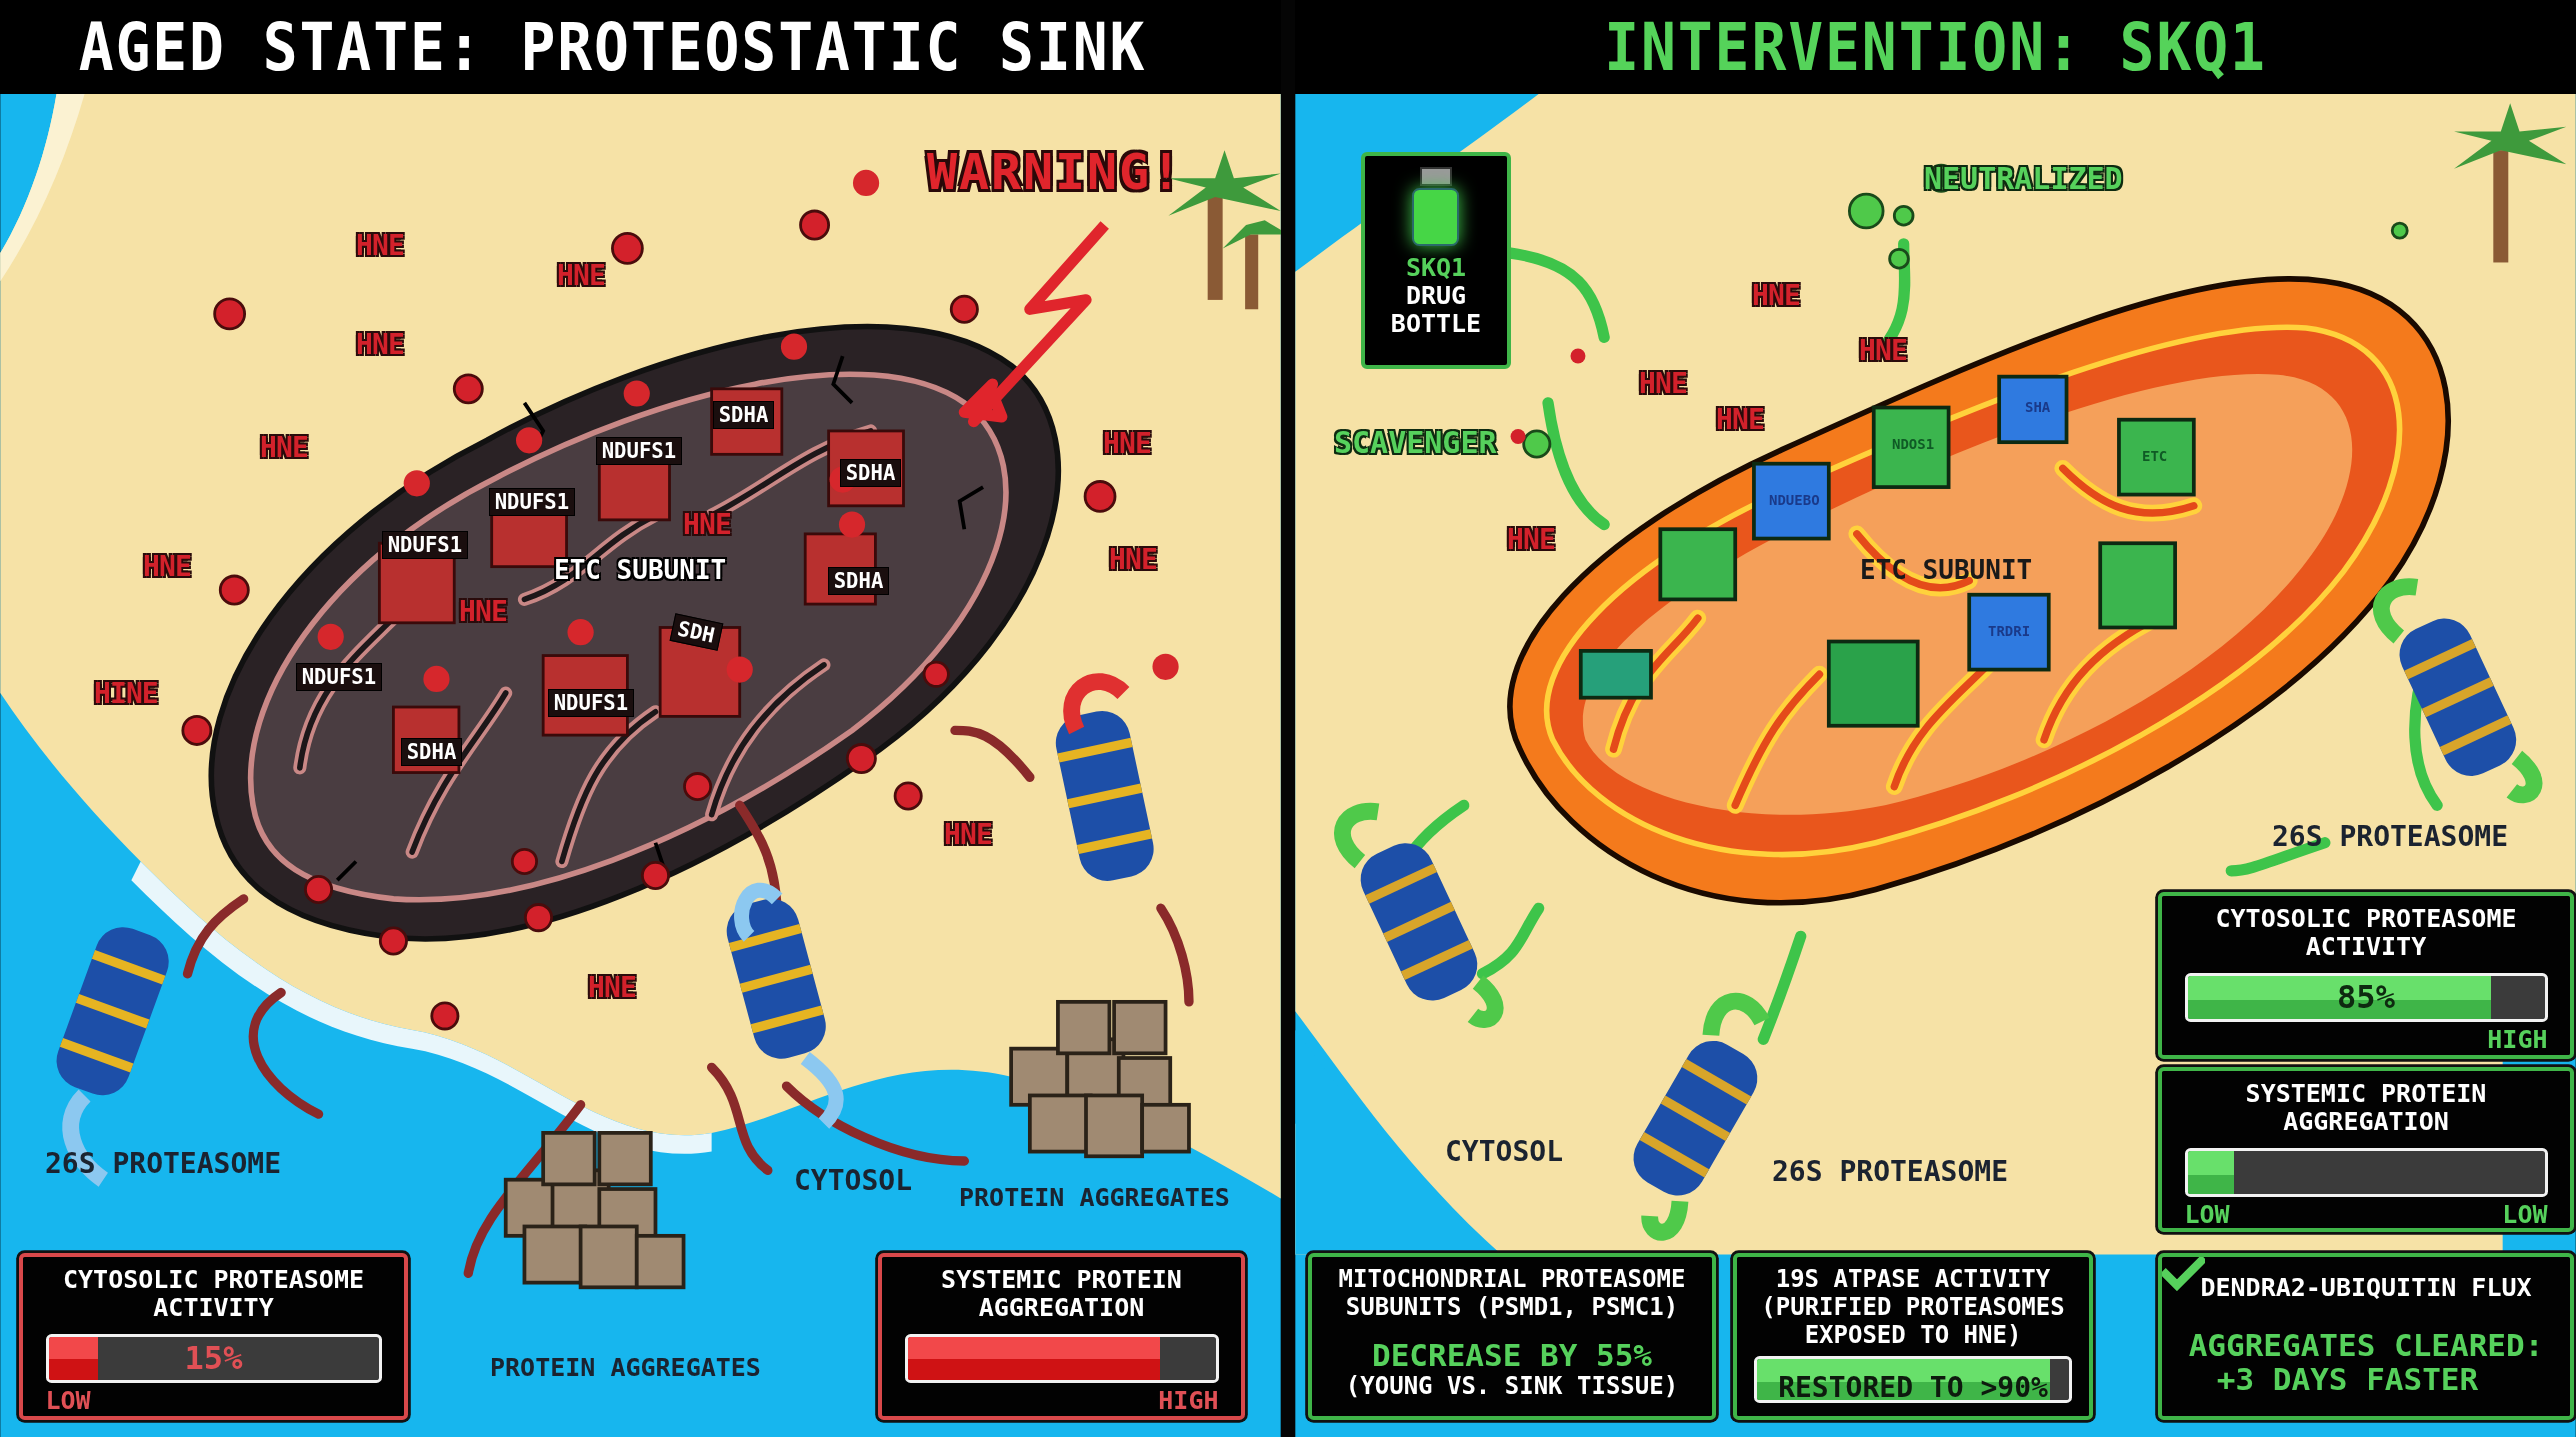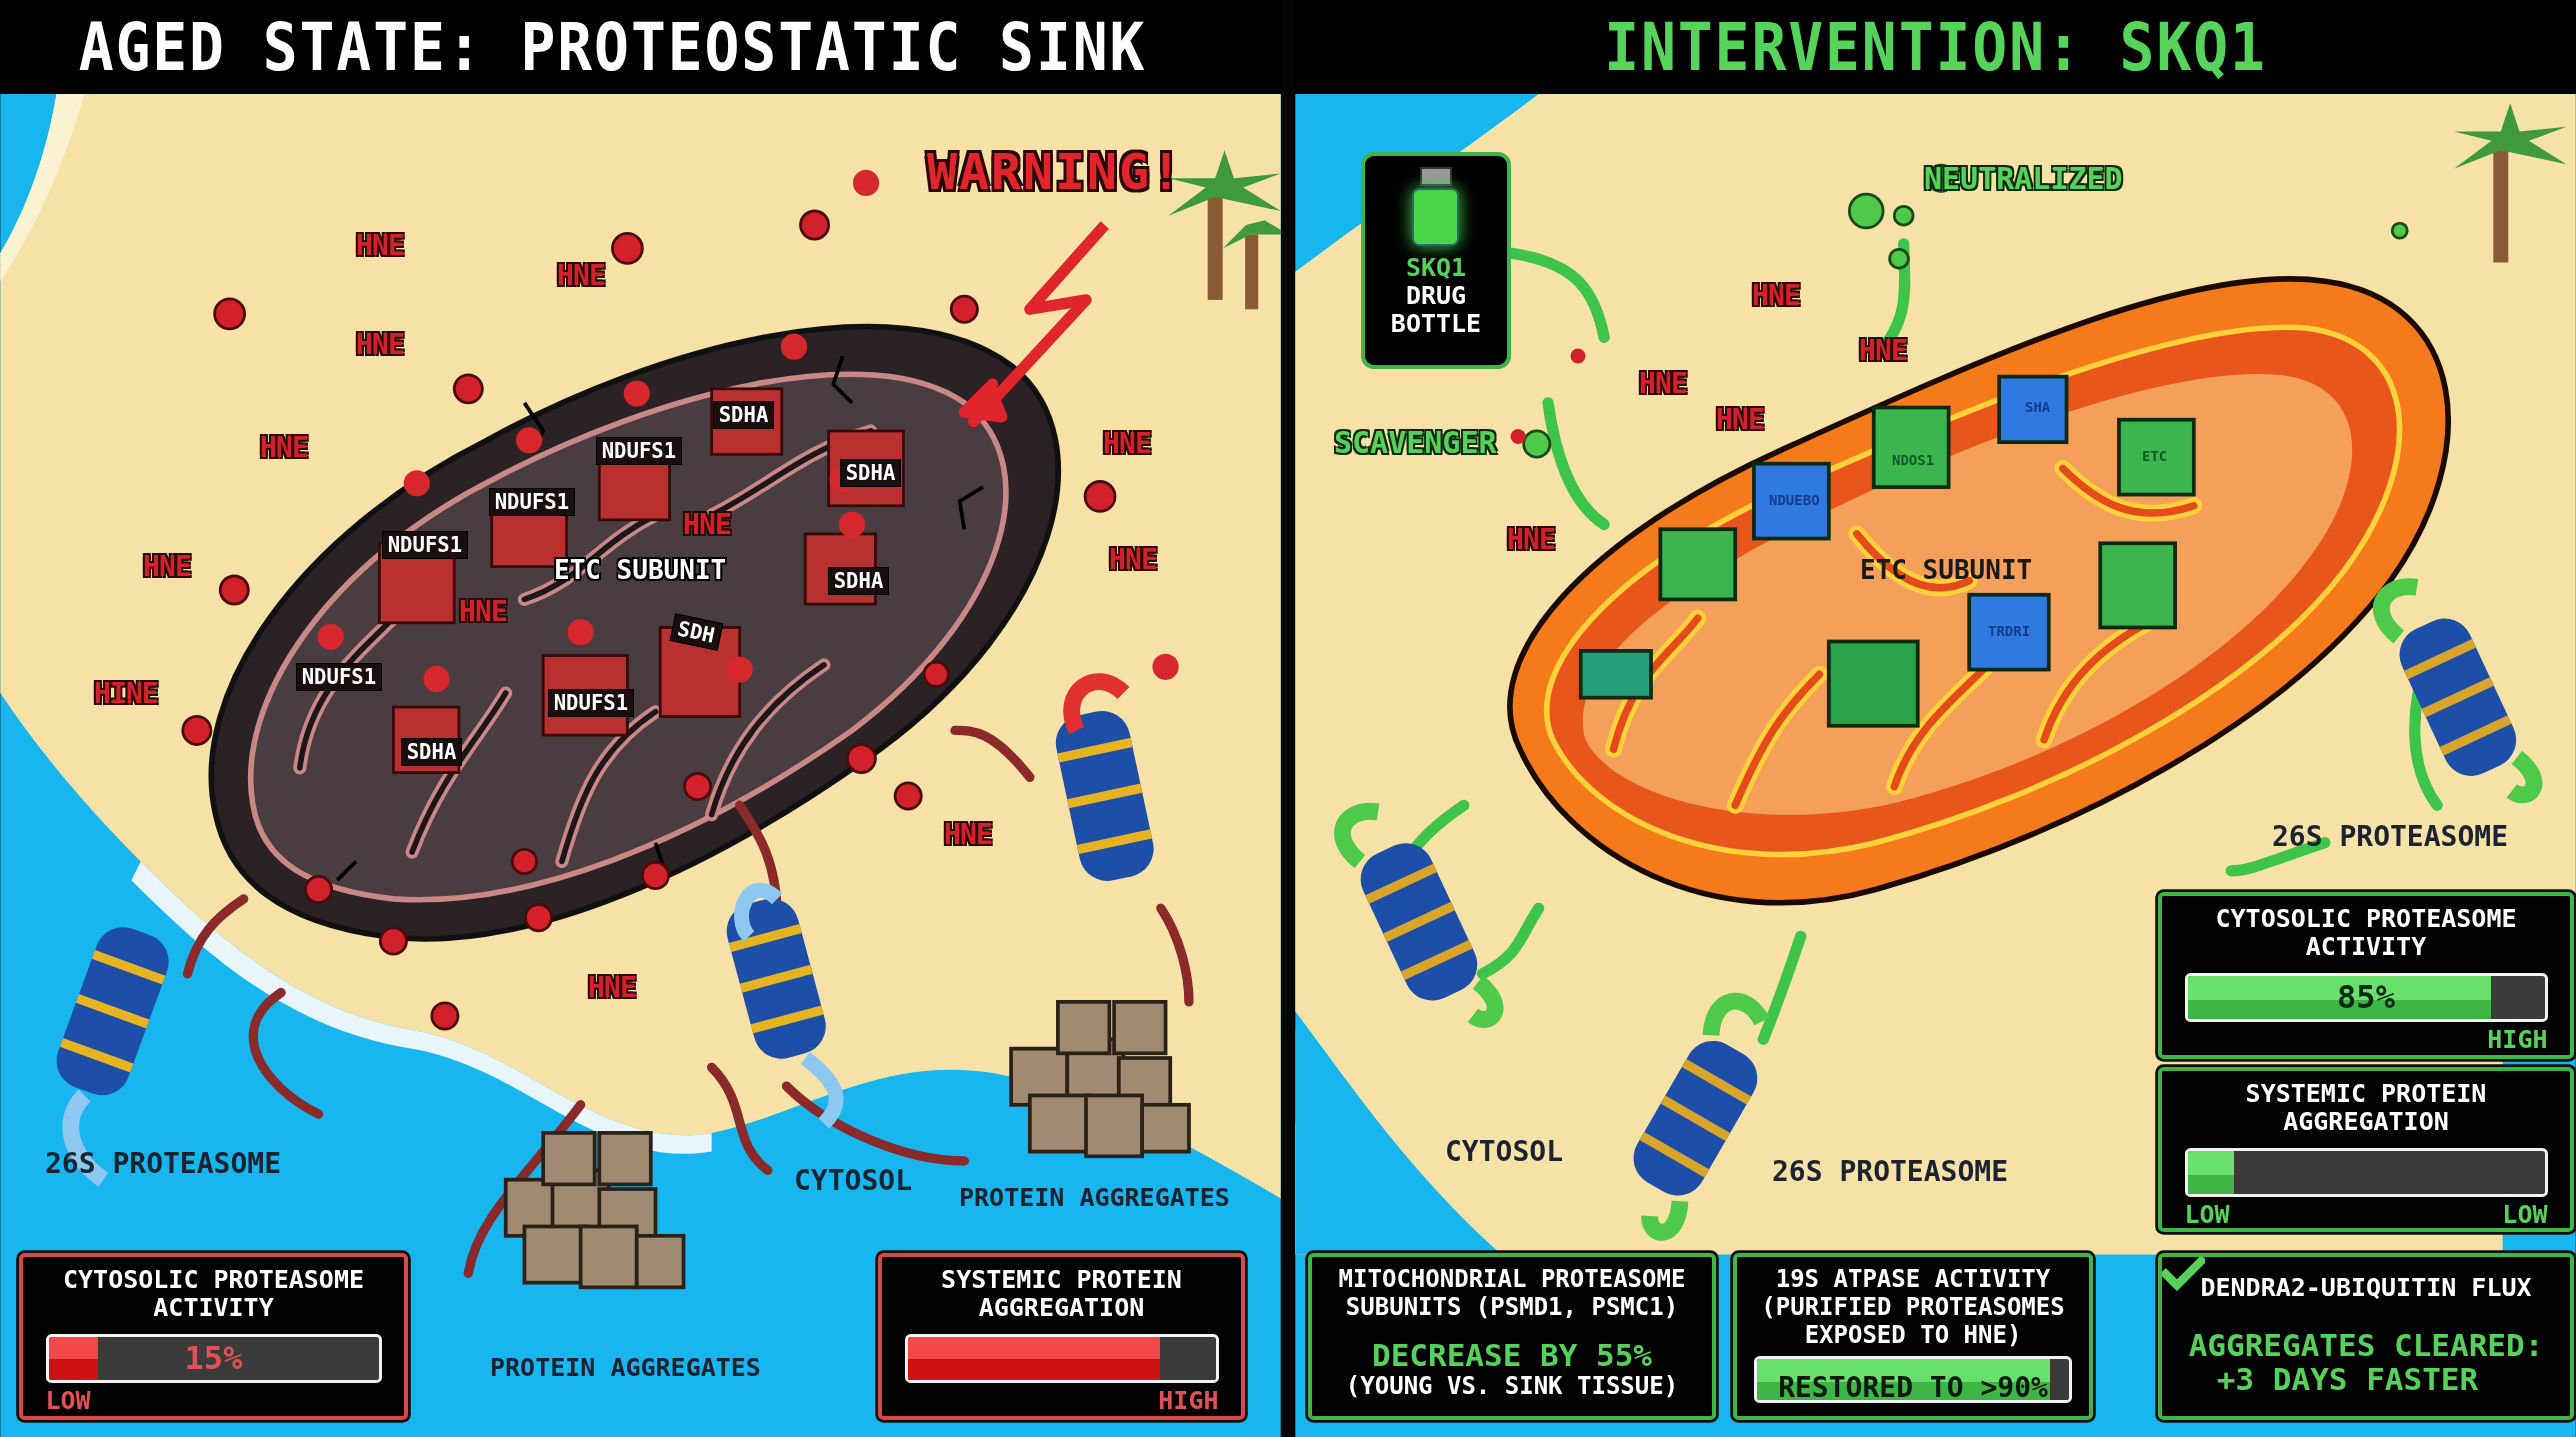--- a/index.html
+++ b/index.html
@@ -35,21 +35,21 @@
   .bar { position: relative; margin: 11.2px 7.5px 3.7px; height: 49px; border: 3.7px solid #f2f2f2; border-radius: 5.6px; background: #3b3b3b; overflow: hidden; }
   .bar .fill { position: absolute; left: 0; top: 0; bottom: 0; }
   .bar .fill.red { background: linear-gradient(#f2484a 0 50%, #cf1214 50% 100%); }
   .bar .fill.green { background: linear-gradient(#68e06b 0 55%, #3fb548 55% 100%); }
   .bar .val { position: absolute; left: 0; right: 0; top: 0; bottom: 0; display: flex; align-items: center; justify-content: center; font-size: 32px; font-weight: bold; }
   .lohi { display: flex; justify-content: space-between; font-size: 25px; font-weight: bold; padding: 0 7.5px; height: 32px; }
   .lohi .red { color: #e05055; }
   .lohi .grn { color: #56d15c; }
   .big-green { color: #56d15c; font-size: 31px; font-weight: bold; text-align: center; line-height: 34px; }
 
-  .bottle-card { position: absolute; left: 66px; top: 58px; width: 150px; height: 217px; background: #000; border: 4.7px solid #3fb548; border-radius: 13px; text-align: center; }
+  .bottle-card { position: absolute; left: 66px; top: 58px; width: 150px; height: 217px; background: #000; border: 4.7px solid #3fb548; border-radius: 6px; text-align: center; }
   .bottle-card .t1 { color: #56d15c; font-size: 25px; font-weight: bold; line-height: 28px; }
   .bottle-card .t2 { color: #fff; font-size: 25px; font-weight: bold; line-height: 28px; }
 </style>
 </head>
 <body>
 
 <div class="panel" id="left">
   <div class="title-bar">
     <div class="title">AGED STATE: PROTEOSTATIC SINK</div>
   </div>
@@ -358,21 +358,21 @@
     <div class="lbl green-word" style="left:629px; top:67px;">NEUTRALIZED</div>
     <div class="lbl green-word" style="left:39px; top:331px;">SCAVENGER</div>
 
     <div class="lbl hne" style="left:457px; top:185px;">HNE</div>
     <div class="lbl hne" style="left:564px; top:240px;">HNE</div>
     <div class="lbl hne" style="left:344px; top:273px;">HNE</div>
     <div class="lbl hne" style="left:421px; top:309px;">HNE</div>
     <div class="lbl hne" style="left:212px; top:429px;">HNE</div>
 
     <div class="lbl" style="left:474px; top:398px; color:#1a3a8a; font-size:14px;">NDUEBO</div>
-    <div class="lbl" style="left:597px; top:358px; color:#0f5a25; font-size:14px;">NDOS1</div>
+    <div class="lbl" style="left:597px; top:342px; color:#0f5a25; font-size:14px;">NDOS1</div>
     <div class="lbl" style="left:730px; top:305px; color:#1a3a8a; font-size:14px;">SHA</div>
     <div class="lbl" style="left:847px; top:354px; color:#0f5a25; font-size:14px;">ETC</div>
     <div class="lbl" style="left:693px; top:529px; color:#1a3a8a; font-size:14px;">TRDRI</div>
 
     <div class="lbl etc-right" style="left:565px; top:461px;">ETC SUBUNIT</div>
 
     <div class="lbl dark-lbl" style="left:977px; top:726px;">26S PROTEASOME</div>
     <div class="lbl dark-lbl" style="left:150px; top:1041px;">CYTOSOL</div>
     <div class="lbl dark-lbl" style="left:477px; top:1061px;">26S PROTEASOME</div>
 

